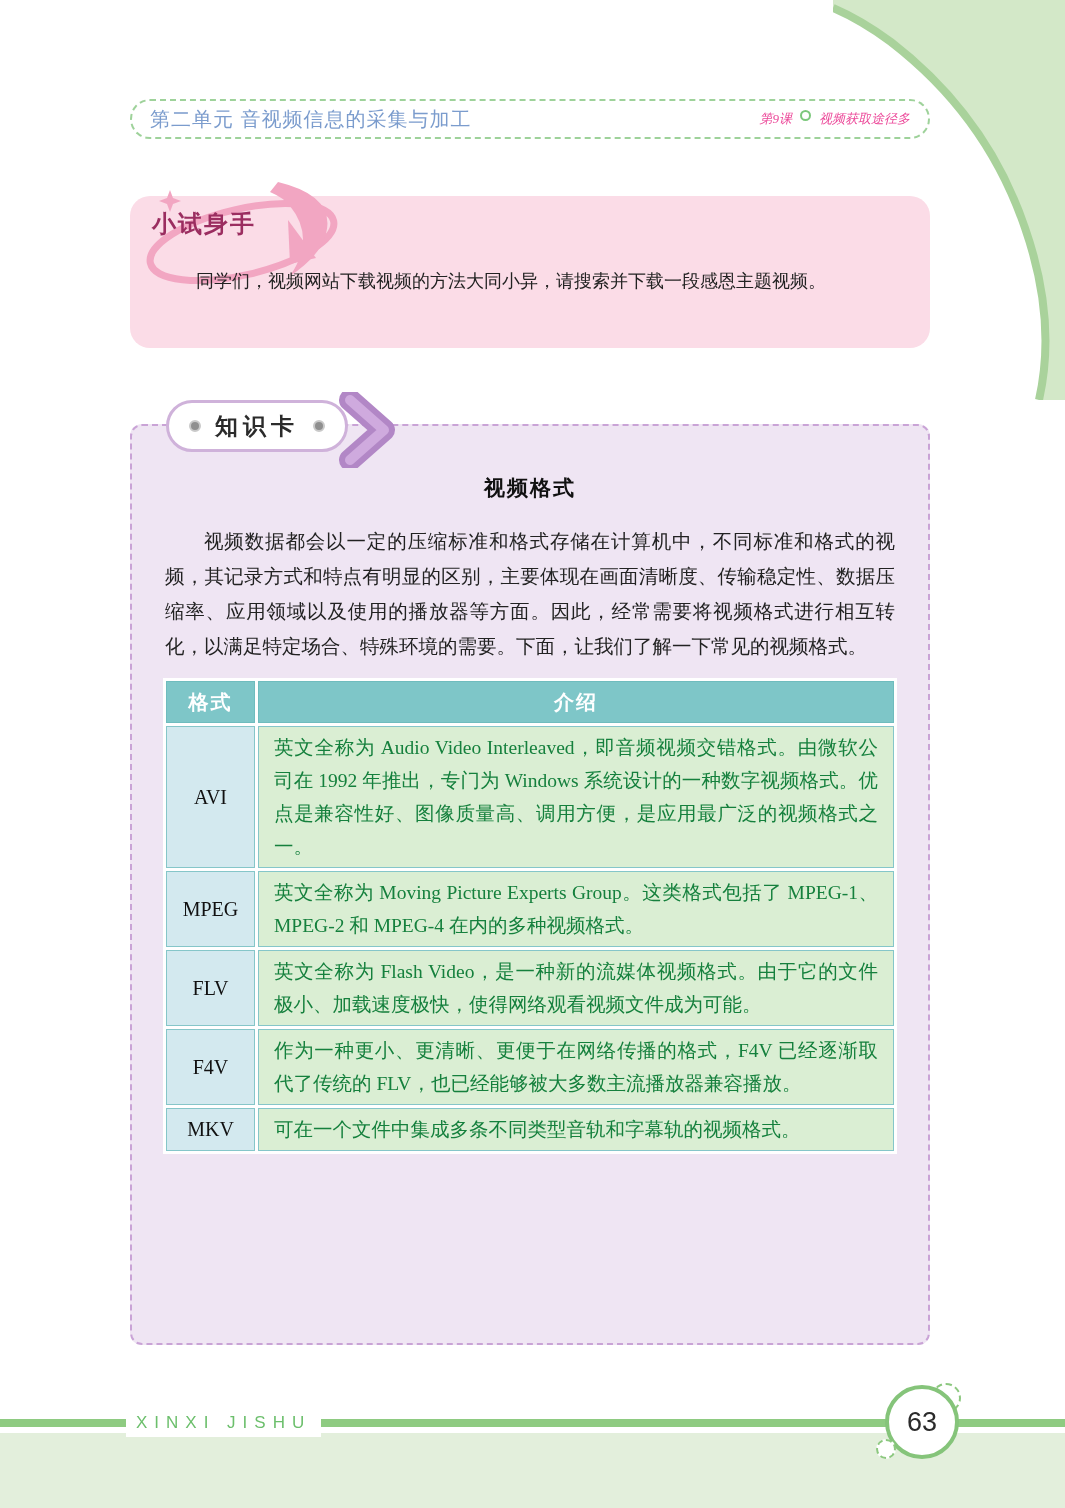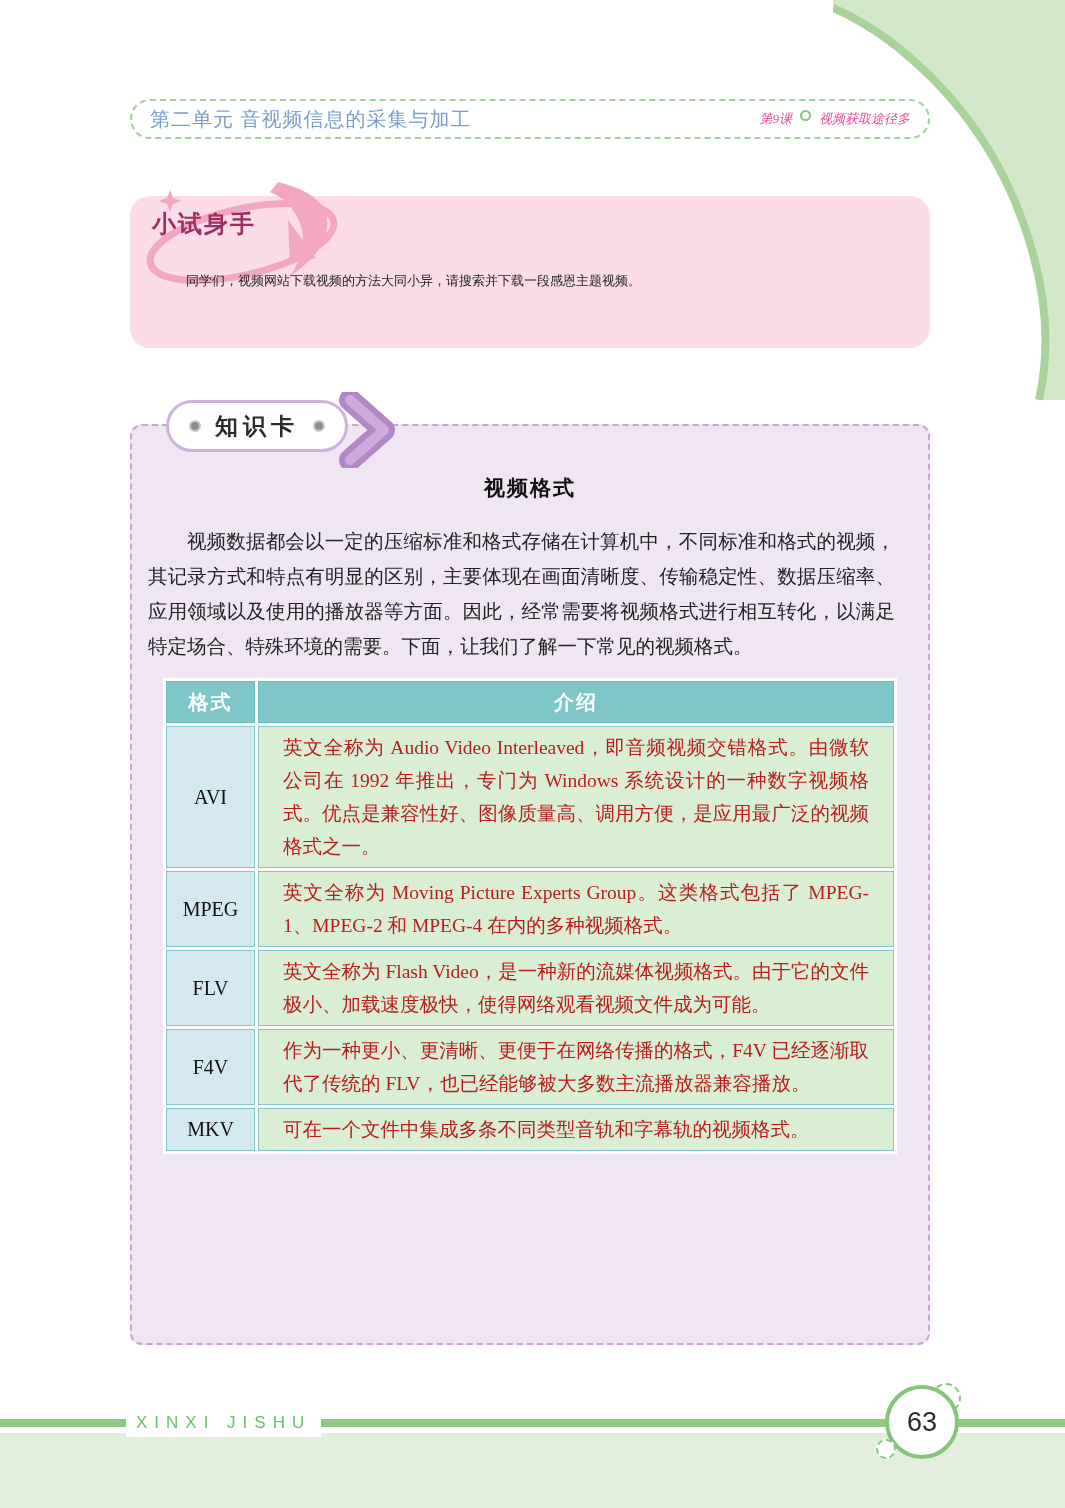--- a/index.html
+++ b/index.html
@@ -41,21 +41,21 @@
     background:#fbdce7; border-radius:20px;
   }
   .try-title-wrap { position:absolute; left:10px; top:-16px; width:230px; height:118px; }
   .try-title {
     position:absolute; left:12px; top:28px;
     font-family:Liberation Mono, monospace;
     font-weight:bold; font-size:24px; color:#9b2d60; letter-spacing:2px;
   }
   .try-body {
     position:absolute; left:30px; right:26px; top:66px;
-    font-size:13px; line-height:38px; text-align:justify; text-indent:2em;
+    font-size:18px; line-height:38px; text-align:justify; text-indent:2em;
     color:#222;
   }
 
   
   .kcard {
     position:absolute; left:130px; top:424px; width:800px; height:921px;
     background:#efe5f3; border:2px dashed #c9a3d6; border-radius:12px;
   }
   .kcard-pill {
     position:absolute; left:34px; top:-26px; height:52px;
@@ -72,21 +72,21 @@
     background:#8f8f8f; border:2px solid #c9c9c9;
   }
   .kcard-arrow { position:absolute; left:196px; top:-34px; z-index:1; }
 
   .kcard-title {
     margin-top:48px; text-align:center;
     font-family:"Liberation Sans","DejaVu Sans",sans-serif;
     font-size:21px; font-weight:bold; color:#111; letter-spacing:2px;
   }
   .kcard-intro {
-    margin:22px 33px 0 16px;
+    margin:22px 33px 0 33px;
     font-size:19.5px; line-height:35px; text-align:justify; text-indent:2em;
     color:#222;
   }
 
   
   .fmt-table {
     margin:14px auto 0 auto; width:734px;
     border-collapse:separate; border-spacing:3px;
     background:#ffffff;
   }
@@ -95,22 +95,22 @@
     font-family:"Liberation Sans","DejaVu Sans",sans-serif;
     font-size:20px; font-weight:bold; letter-spacing:2px;
     height:42px; border:1px solid #6fbcbe;
   }
   .fmt-table td { border:1px solid #85c6c9; vertical-align:middle; }
   .fmt-table td.fmt {
     background:#d3e9ef; width:89px; text-align:center;
     font-size:20px; color:#111;
   }
   .fmt-table td.desc {
-    background:#daeed3; padding:4px 24px;
-    font-size:19.5px; line-height:33px; text-align:justify; color:#b91c1c;
+    background:#daeed3; padding:4px 15px;
+    font-size:19.5px; line-height:33px; text-align:justify; color:#15803d;
   }
 
   
   .footer-bar { position:absolute; left:0; top:1419px; width:1065px; height:8px; background:#8ecb81; }
   .footer-brand {
     position:absolute; left:126px; top:1409px; background:#ffffff;
     padding:0 10px; z-index:2;
     font-family:"Liberation Sans","DejaVu Sans",sans-serif;
     font-size:17px; color:#6cbf6c; letter-spacing:7px; line-height:28px;
   }

